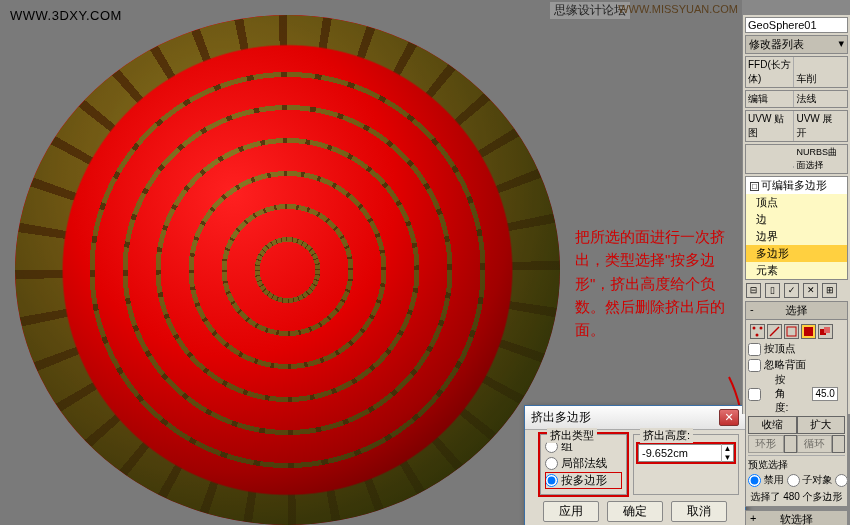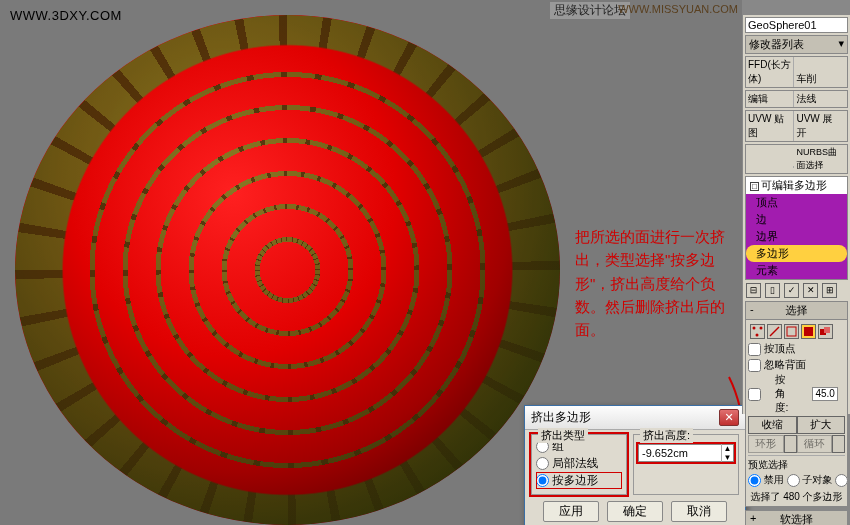--- a/index.html
+++ b/index.html
@@ -39,24 +39,24 @@
 .arrow svg { width: 100%; height: 100%; }
 
 
 .cmd-panel { position: absolute; right: 0; top: 15px; width: 108px; height: 399px; background: #d8d4c8; border-left: 1px solid #888; font-size: 11px; }
 .cmd-panel .obj-name { background: #fff; border: 1px solid #888; margin: 2px; padding: 1px 2px; font-size: 11px; }
 .cmd-panel .section-title { background: #c4c0b4; border: 1px solid #888; margin: 2px; padding: 1px 3px; font-size: 11px; }
 .mod-row { border: 1px solid #888; margin: 2px; background: #d8d4c8; }
 .mod-row .cell { display: inline-block; width: 48%; padding: 1px 2px; font-size: 10px; border-right: 1px solid #aaa; }
 .mod-row .cell:last-child { border-right: none; }
 
-.stack { margin: 2px; border: 1px solid #888; background: #a21caf; }
+.stack { margin: 2px; border: 1px solid #888; background: #fef9c3; }
 .stack .row { padding: 1px 2px 1px 10px; font-size: 11px; position: relative; }
 .stack .row.group { font-weight: normal; background: #fff; padding-left: 4px; }
-.stack .row.selected { background: #ffd040; border-radius: 8px; }
+.stack .row.selected { background: #ffd040; }
 .stack .row .box { display: inline-block; width: 9px; height: 9px; border: 1px solid #444; margin-right: 2px; font-size: 8px; text-align: center; line-height: 8px; }
 
 .toolbtns { margin: 3px; }
 .toolbtns .tb { display: inline-block; width: 15px; height: 15px; border: 1px solid #666; background: #d8d4c8; margin-right: 1px; font-size: 9px; text-align: center; line-height: 13px; }
 
 .rollout { margin: 3px 2px; }
 .rollout-hdr { background: #c4c0b4; border: 1px solid #888; padding: 1px 0; font-size: 11px; text-align: center; position: relative; }
 .rollout-hdr .dash { position: absolute; left: 4px; }
 .rollout-body { border: 1px solid #888; border-top: none; padding: 2px; background: #d8d4c8; }
 
@@ -74,21 +74,21 @@
 .btn-pair { display: flex; gap: 0; margin: 1px 0; }
 .btn-pair .b { flex: 1; border: 1px solid #666; background: #d0ccc0; font-size: 10.5px; padding: 1px 0; text-align: center; white-space: nowrap; display: flex; align-items: center; justify-content: center; }
 .btn-pair .sq { width: 13px; flex: none; border: 1px solid #666; background: #d0ccc0; }
 
 
 .dialog { position: absolute; left: 524px; top: 405px; width: 222px; background: #efefef; border: 1px solid #3a6ea5; box-shadow: 2px 2px 6px rgba(0,0,0,0.4); font-size: 12px; }
 .dlg-title { background: linear-gradient(#fdfdfd, #e4e4e4); padding: 3px 6px; border-bottom: 1px solid #aaa; display: flex; align-items: center; }
 .dlg-title .t { flex: 1; font-size: 12px; }
 .dlg-title .x { width: 20px; height: 17px; background: linear-gradient(#e07070,#c03030); color: #fff; text-align: center; border: 1px solid #803030; border-radius: 2px; font-size: 11px; line-height: 15px; }
 .dlg-body { background: #dedacf; padding: 4px 6px 6px; }
-.dlg-cols { display: flex; gap: 6px; }
+.dlg-cols { display: flex; gap: 6px; margin-left: 9px; }
 .fieldset { border: 1px solid #999; padding: 3px 4px 5px; position: relative; flex: 1; }
 .fieldset .legend { position: absolute; top: -7px; left: 6px; background: #dedacf; padding: 0 3px; font-size: 11px; }
 .fieldset.hl { outline: 2px solid #d00000; }
 .radio-row { font-size: 11.5px; padding: 1px 0; }
 .radio-row input { vertical-align: middle; }
 .radio-row.hl { outline: 1.5px solid #d00000; outline-offset: -1px; }
 .height-spin { border: 1px solid #888; background: #fff; width: 96px; height: 18px; display: inline-flex; align-items: center; outline: 2px solid #d00000; }
 .height-spin .v { flex: 1; font-size: 11px; padding: 0 3px; }
 .height-spin .ar { width: 12px; font-size: 8px; text-align: center; border-left: 1px solid #aaa; }
 .dlg-btns { display: flex; gap: 8px; justify-content: center; margin-top: 6px; }

